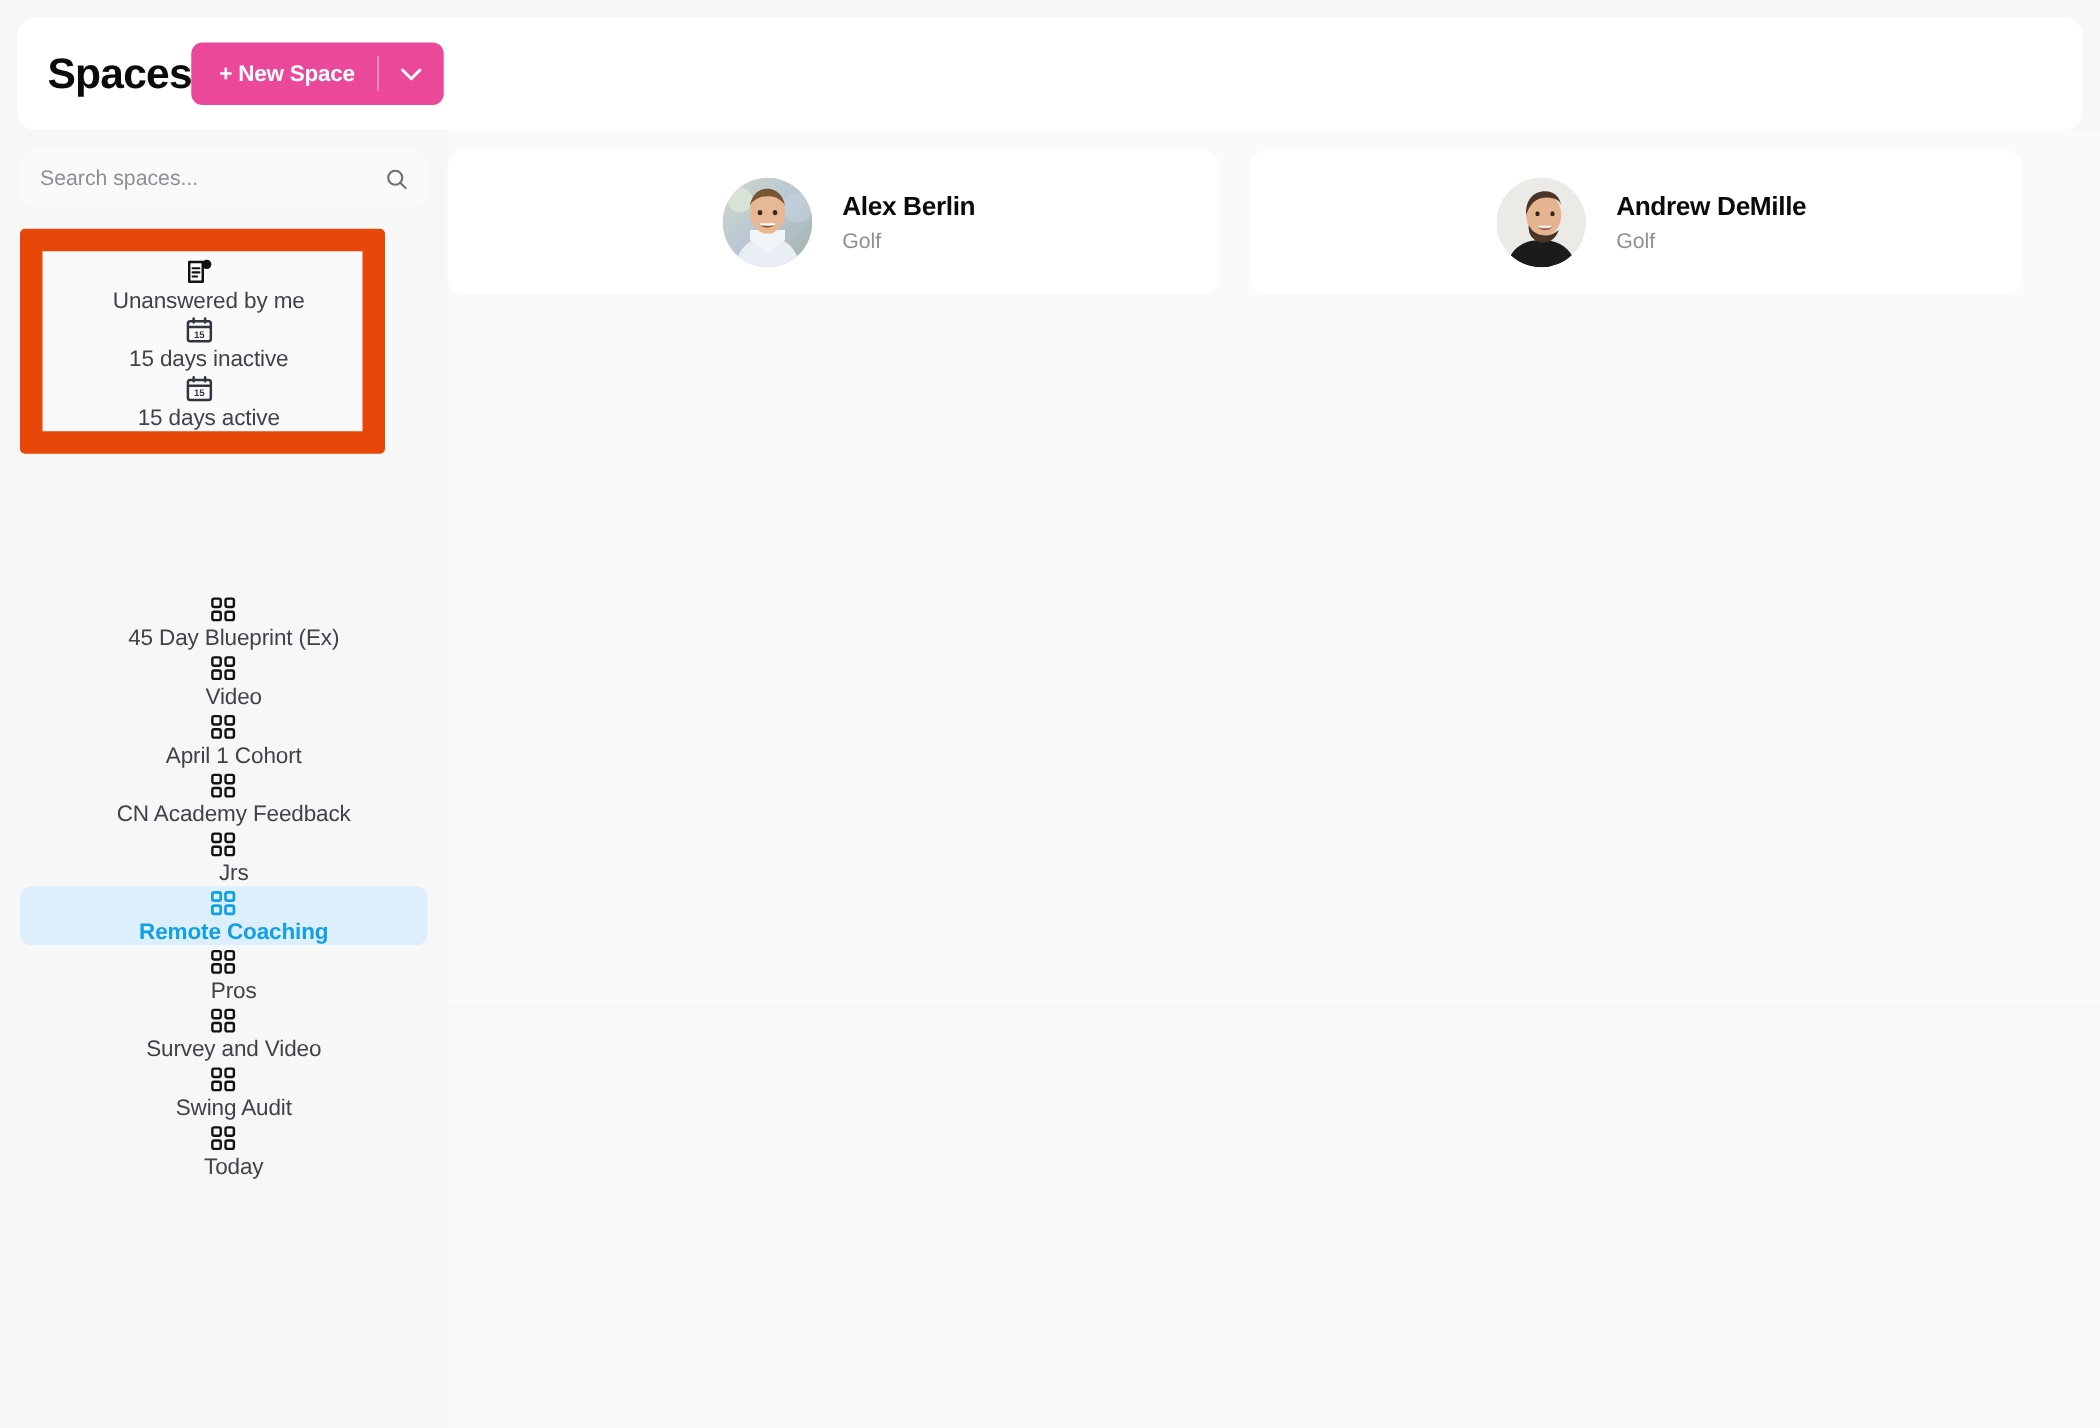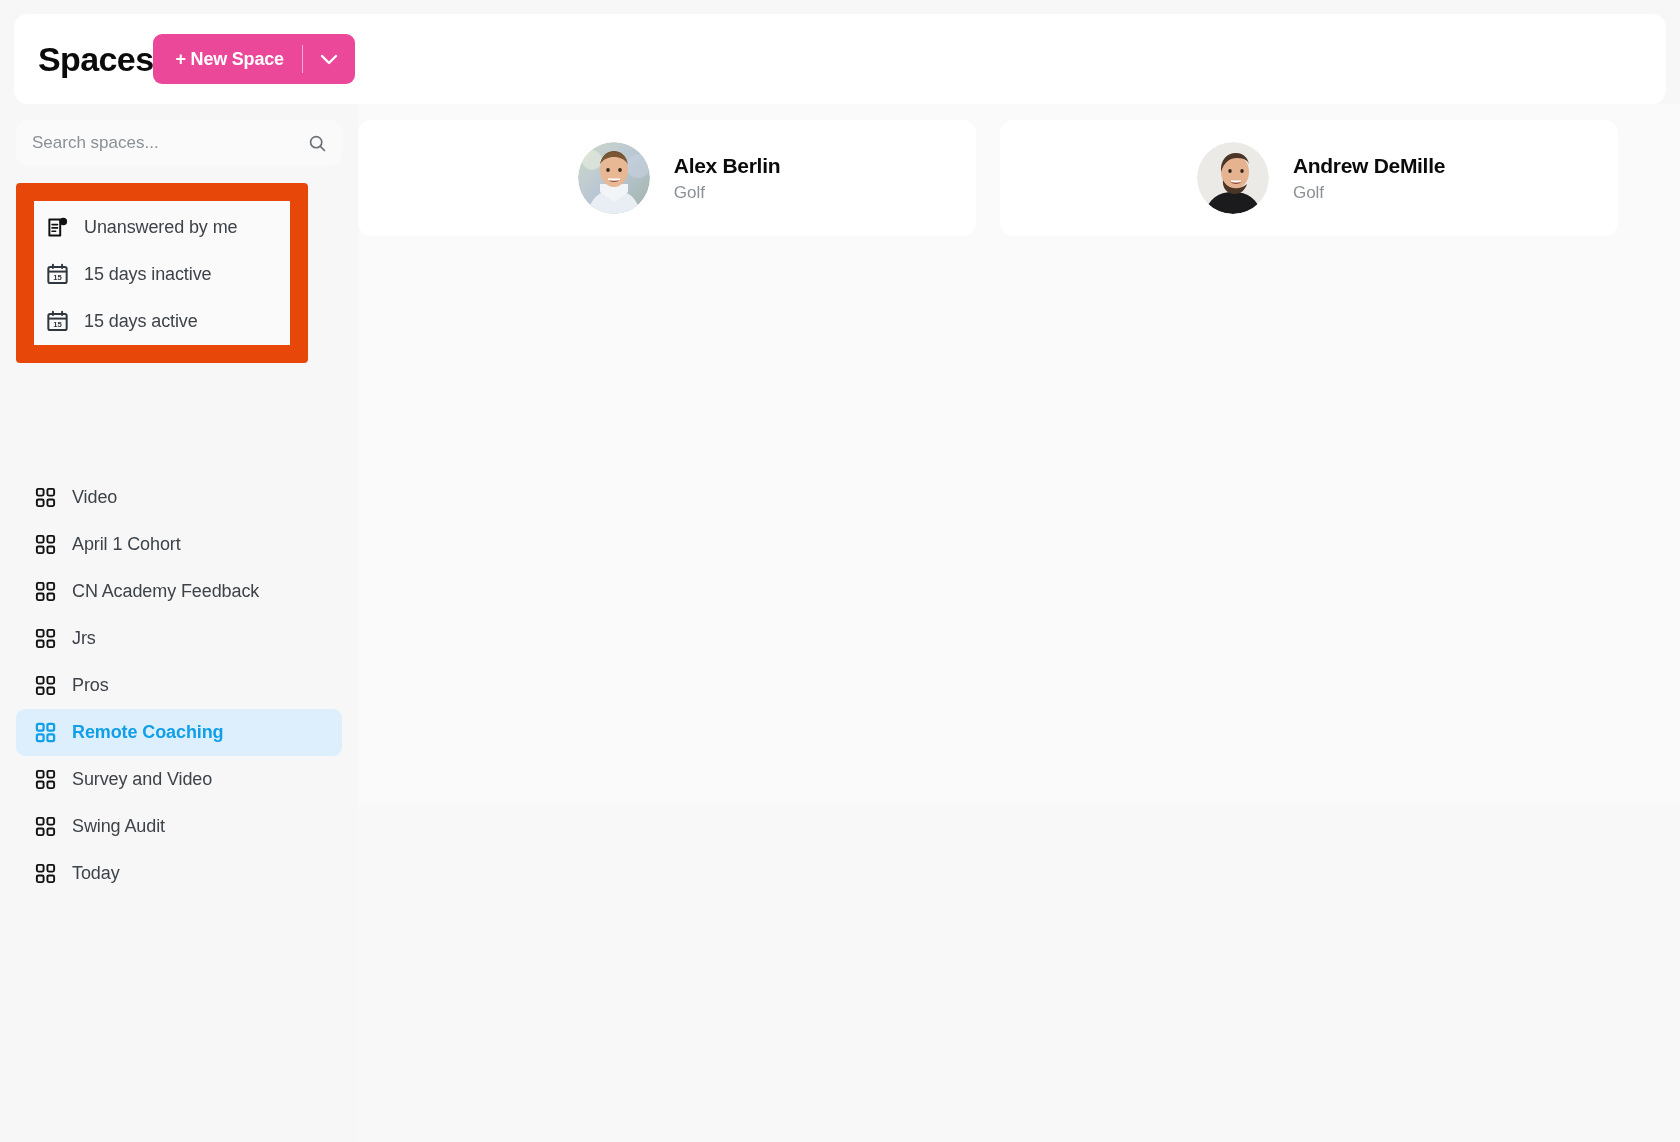--- a/index.html
+++ b/index.html
@@ -55,25 +55,25 @@
   .search-input::placeholder { color: #8b9096; }
   .search-icon {
     position: absolute; right: 14px; top: 50%; transform: translateY(-50%);
     width: 22px; height: 22px; display: flex; align-items: center; justify-content: center;
   }
 
   .nav-group { margin-top: 16px; }
   .nav-item {
     display: flex; align-items: center; height: 47px;
     padding-left: 16px; margin: 0 16px 0 16px; border-radius: 9px;
-    cursor: pointer; user-select: none;
+    cursor: pointer; user-select: none; flex-direction: column;
   }
   .nav-item .ico {
     width: 26px; height: 26px; flex: 0 0 26px;
-    display: flex; align-items: center; justify-content: center; margin-right: 14px;
+    display: flex; align-items: center; margin-right: 14px;
   }
   .nav-item .lbl { font-size: 18px; color: #3d4349; letter-spacing: -0.1px; white-space: nowrap; }
   .nav-item.selected { background: #ddeffc; }
   .nav-item.selected .lbl { color: #11a0e8; font-weight: bold; }
 
   
   .highlight-box {
     position: absolute; left: 16px; top: 183px; width: 292px; height: 180px;
     border: 18px solid #e8470a; border-radius: 4px;
     background: #fafafa; z-index: 5;
@@ -166,20 +166,31 @@
           </svg>
         </span>
         <span class="lbl">Inspiration</span>
       </div>
     </div>
 
     <div class="hl-spacer"></div>
 
     <div class="spaces-list">
 
+      <div class="nav-item">
+        <span class="ico">
+          <svg width="23" height="23" viewBox="0 0 24 24" fill="none" aria-hidden="true">
+            <rect x="3" y="3" width="7" height="7" rx="1.6" stroke="#111" stroke-width="2"></rect>
+            <rect x="14" y="3" width="7" height="7" rx="1.6" stroke="#111" stroke-width="2"></rect>
+            <rect x="3" y="14" width="7" height="7" rx="1.6" stroke="#111" stroke-width="2"></rect>
+            <rect x="14" y="14" width="7" height="7" rx="1.6" stroke="#111" stroke-width="2"></rect>
+          </svg>
+        </span>
+        <span class="lbl">45 Day Blueprint (Ex)</span>
+      </div>
 
 
       <div class="nav-item">
         <span class="ico">
           <svg width="23" height="23" viewBox="0 0 24 24" fill="none" aria-hidden="true">
             <rect x="3" y="3" width="7" height="7" rx="1.6" stroke="#111" stroke-width="2"></rect>
             <rect x="14" y="3" width="7" height="7" rx="1.6" stroke="#111" stroke-width="2"></rect>
             <rect x="3" y="14" width="7" height="7" rx="1.6" stroke="#111" stroke-width="2"></rect>
             <rect x="14" y="14" width="7" height="7" rx="1.6" stroke="#111" stroke-width="2"></rect>
           </svg>
@@ -215,44 +226,44 @@
       <div class="nav-item">
         <span class="ico">
           <svg width="23" height="23" viewBox="0 0 24 24" fill="none" aria-hidden="true">
             <rect x="3" y="3" width="7" height="7" rx="1.6" stroke="#111" stroke-width="2"></rect>
             <rect x="14" y="3" width="7" height="7" rx="1.6" stroke="#111" stroke-width="2"></rect>
             <rect x="3" y="14" width="7" height="7" rx="1.6" stroke="#111" stroke-width="2"></rect>
             <rect x="14" y="14" width="7" height="7" rx="1.6" stroke="#111" stroke-width="2"></rect>
           </svg>
         </span>
         <span class="lbl">Jrs</span>
-      </div>
-
-      <div class="nav-item">
-        <span class="ico">
-          <svg width="23" height="23" viewBox="0 0 24 24" fill="none" aria-hidden="true">
-            <rect x="3" y="3" width="7" height="7" rx="1.6" stroke="#111" stroke-width="2"></rect>
-            <rect x="14" y="3" width="7" height="7" rx="1.6" stroke="#111" stroke-width="2"></rect>
-            <rect x="3" y="14" width="7" height="7" rx="1.6" stroke="#111" stroke-width="2"></rect>
-            <rect x="14" y="14" width="7" height="7" rx="1.6" stroke="#111" stroke-width="2"></rect>
-          </svg>
-        </span>
-        <span class="lbl">Pros</span>
       </div>
 
       <div class="nav-item selected">
         <span class="ico">
           <svg width="23" height="23" viewBox="0 0 24 24" fill="none" aria-hidden="true">
             <rect x="3" y="3" width="7" height="7" rx="1.6" stroke="#11a0e8" stroke-width="2.3"></rect>
             <rect x="14" y="3" width="7" height="7" rx="1.6" stroke="#11a0e8" stroke-width="2.3"></rect>
             <rect x="3" y="14" width="7" height="7" rx="1.6" stroke="#11a0e8" stroke-width="2.3"></rect>
             <rect x="14" y="14" width="7" height="7" rx="1.6" stroke="#11a0e8" stroke-width="2.3"></rect>
           </svg>
         </span>
         <span class="lbl">Remote Coaching</span>
+      </div>
+
+      <div class="nav-item">
+        <span class="ico">
+          <svg width="23" height="23" viewBox="0 0 24 24" fill="none" aria-hidden="true">
+            <rect x="3" y="3" width="7" height="7" rx="1.6" stroke="#111" stroke-width="2"></rect>
+            <rect x="14" y="3" width="7" height="7" rx="1.6" stroke="#111" stroke-width="2"></rect>
+            <rect x="3" y="14" width="7" height="7" rx="1.6" stroke="#111" stroke-width="2"></rect>
+            <rect x="14" y="14" width="7" height="7" rx="1.6" stroke="#111" stroke-width="2"></rect>
+          </svg>
+        </span>
+        <span class="lbl">Pros</span>
       </div>
 
       <div class="nav-item">
         <span class="ico">
           <svg width="23" height="23" viewBox="0 0 24 24" fill="none" aria-hidden="true">
             <rect x="3" y="3" width="7" height="7" rx="1.6" stroke="#111" stroke-width="2"></rect>
             <rect x="14" y="3" width="7" height="7" rx="1.6" stroke="#111" stroke-width="2"></rect>
             <rect x="3" y="14" width="7" height="7" rx="1.6" stroke="#111" stroke-width="2"></rect>
             <rect x="14" y="14" width="7" height="7" rx="1.6" stroke="#111" stroke-width="2"></rect>
           </svg>

